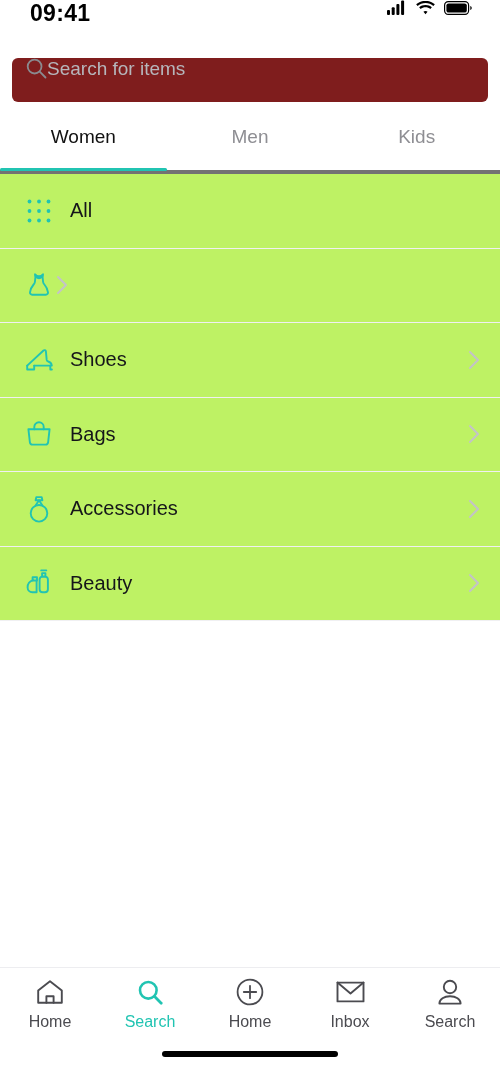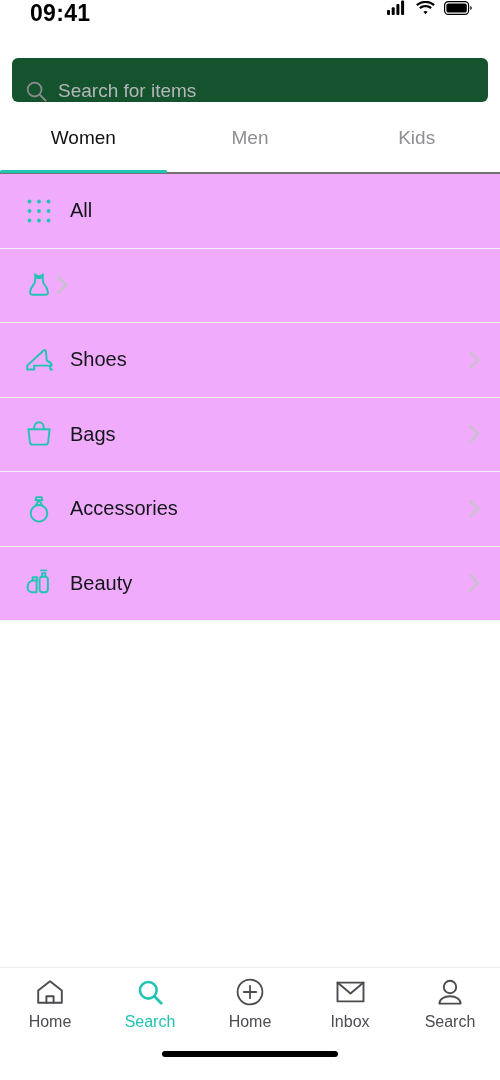--- a/index.html
+++ b/index.html
@@ -16,46 +16,46 @@
     height:58px; flex:0 0 58px;
     display:flex; align-items:flex-start; justify-content:space-between;
     padding:0 28px 0 30px;
   }
   .status-time { font-size:23px; font-weight:bold; color:#000; letter-spacing:.3px; }
   .status-icons { display:flex; align-items:center; gap:9px; }
 
   
   .searchwrap { flex:0 0 52px; padding:0 12px; }
   .searchbar {
-    height:44px; background:#14532d; border-radius:6px;
-    display:flex; align-items:flex-end; padding:0 14px; gap:11px;
+    height:44px; background:#7f1d1d; border-radius:6px;
+    display:flex; align-items:flex-start; padding:0 14px; 
     cursor:text;
   }
   .search-placeholder { font-size:19px; color:#b6b6bb; }
 
   
-  .tabs { flex:0 0 64px; display:flex; position:relative; border-bottom:2px solid #737373; }
+  .tabs { flex:0 0 64px; display:flex; position:relative; border-bottom:4px solid #737373; }
   .tab {
     flex:1; display:flex; align-items:center; justify-content:center;
     font-size:19px; color:#8e8e93; cursor:pointer; padding-bottom:6px;
     position:relative;
   }
   .tab.active { color:#111; }
   .tab.active::after {
     content:""; position:absolute; left:-7px; right:-7px; bottom:-1px;
     height:3px; background:#21c4b2; border-radius:2px;
   }
   .tabs .tab:first-child.active::after { left:0; right:0; }
 
   
   .catlist { flex:0 0 auto; }
   .catrow {
     height:74.5px; display:flex; align-items:center;
     border-bottom:1px solid #f0f0f2;
-    padding:0 20px 0 22px; cursor:pointer; background:#f0abfc;
+    padding:0 20px 0 22px; cursor:pointer; background:#bef264;
   }
   .cat-icon { width:34px; flex:0 0 34px; display:flex; align-items:center; justify-content:center; }
   .cat-label { font-size:20px; color:#15161a; margin-left:14px; flex:1; }
   .chev { flex:0 0 auto; display:flex; align-items:center; }
 
   .spacer { flex:1 1 auto; background:#fff; }
 
   
   .tabbar {
     flex:0 0 78px; display:flex; border-top:1px solid #ededf0;

